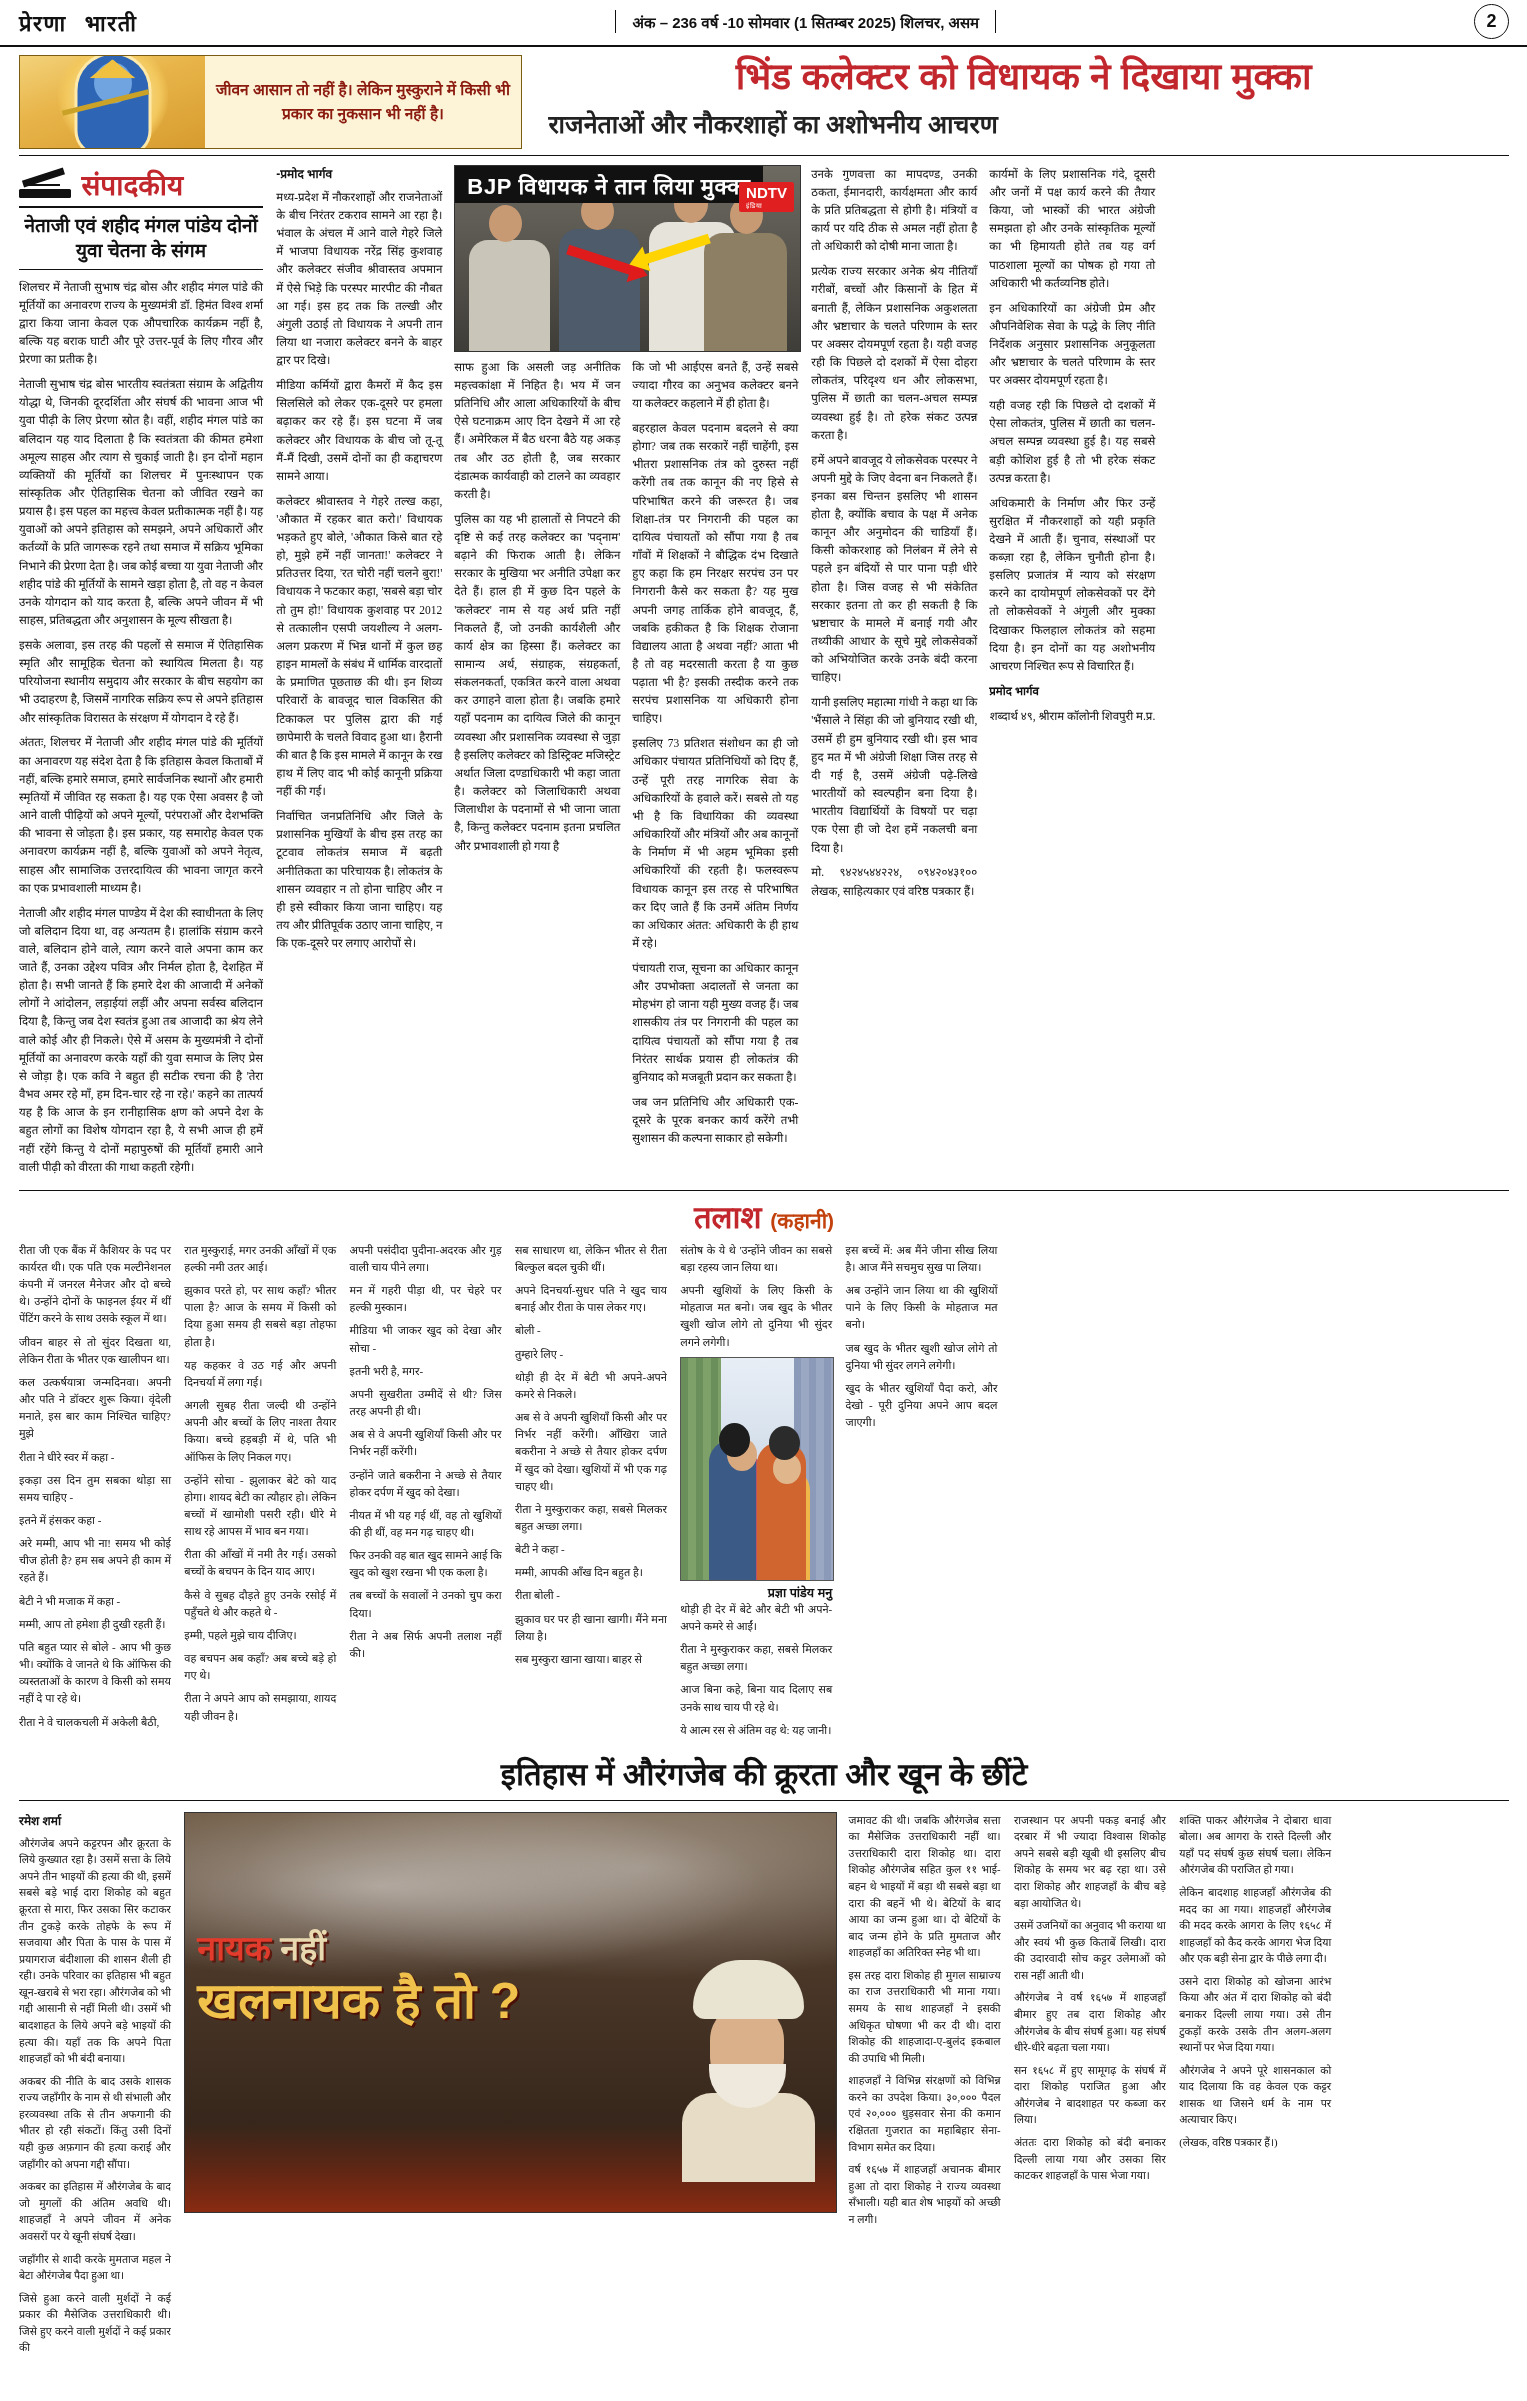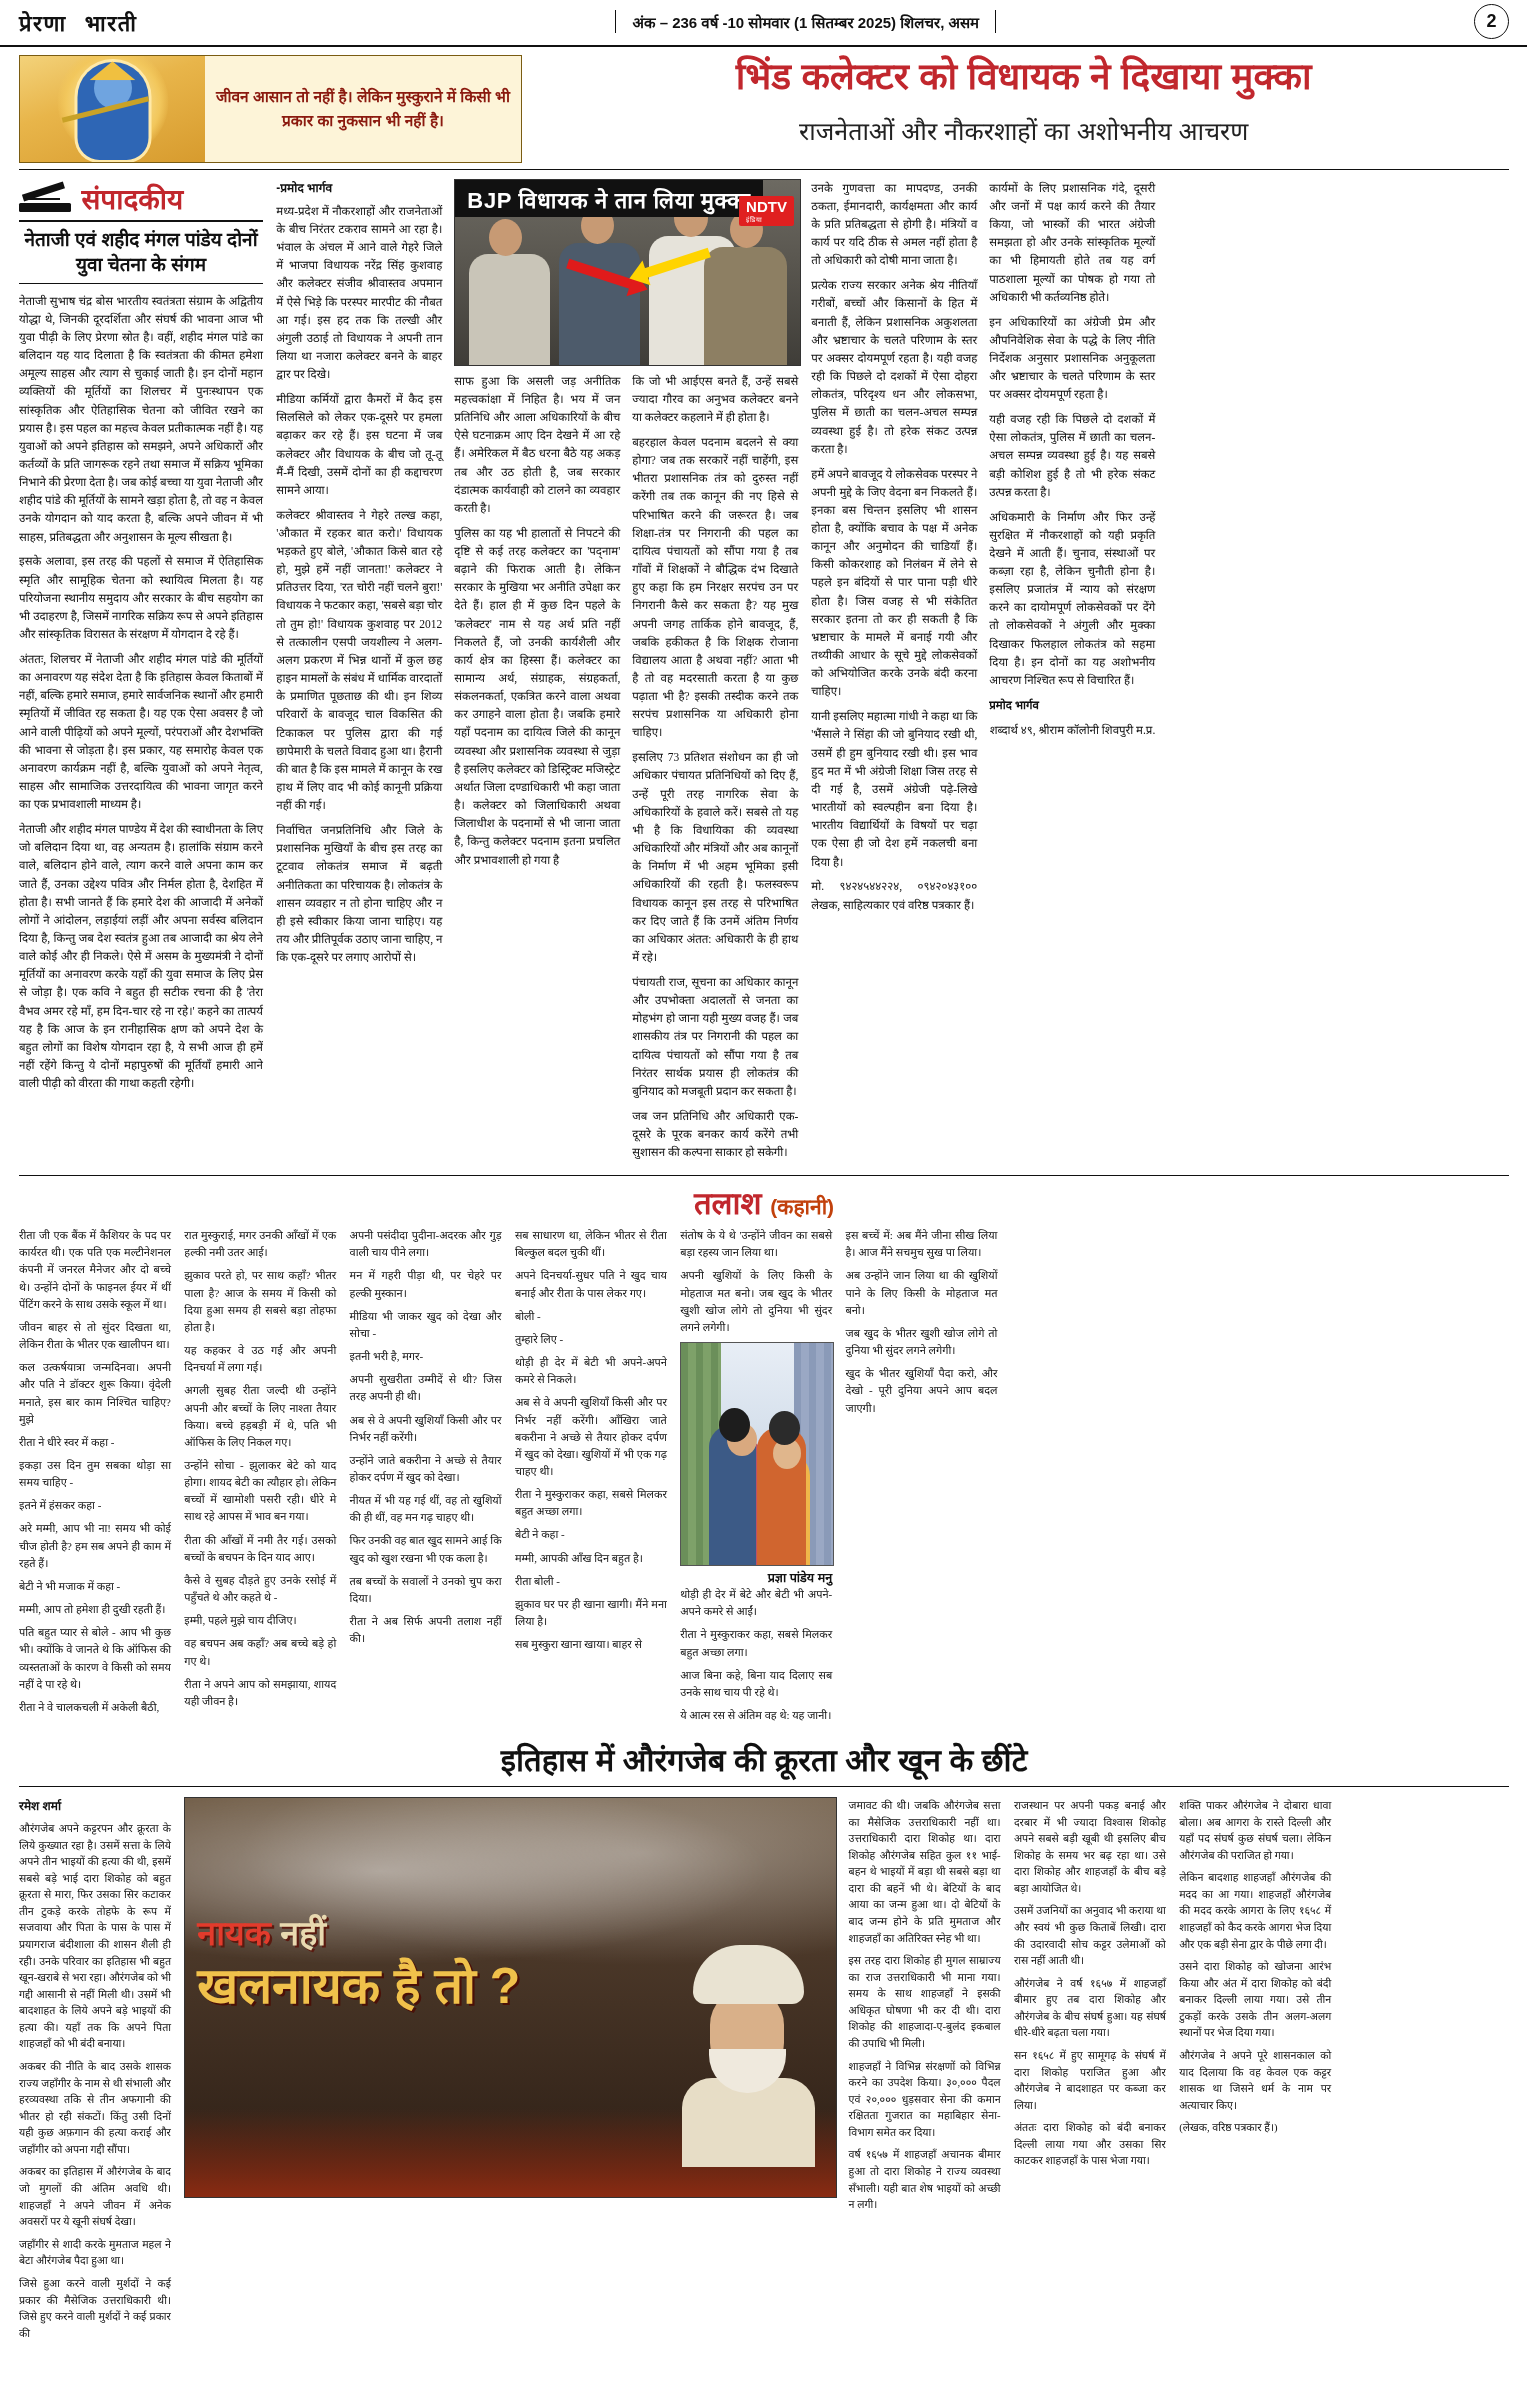--- a/index.html
+++ b/index.html
@@ -17,21 +17,21 @@
   .krishna-img{width:185px;background:linear-gradient(160deg,#f3d27a,#e8b54a 40%,#d79b2e);position:relative;overflow:hidden;}
   .krishna-img .halo{position:absolute;left:50%;top:44%;transform:translate(-50%,-50%);width:111px;height:111px;border-radius:50%;background:radial-gradient(circle,#fff6c9 0%,#f2c75c 60%,rgba(242,199,92,0) 72%);}
   .krishna-img .figure{position:absolute;left:50%;top:52%;transform:translate(-50%,-50%);width:71px;height:98px;background:#2e66b5;border-radius:35px 35px 22px 22px;box-shadow:0 0 0 3px #ffe9a8;}
   .krishna-img .face{position:absolute;left:50%;top:30%;transform:translate(-50%,-50%);width:38px;height:41px;background:#6fa4e0;border-radius:50%;}
   .krishna-img .crown{position:absolute;left:50%;top:14%;transform:translate(-50%,-50%);width:46px;height:19px;background:#f0c040;clip-path:polygon(0 100%,50% 0,100% 100%);}
   .krishna-img .flute{position:absolute;left:22%;top:48%;width:89px;height:5.2px;background:#c9a227;transform:rotate(-14deg);}
   .krishna-text{flex:1;display:flex;align-items:center;padding:7.4px 10.4px;}
   .krishna-text p{margin:0;font-family:"Liberation Sans",sans-serif;font-size:15.5px;line-height:1.55;font-weight:bold;color:#8b1a0f;text-align:center;}
   .headzone{flex:1;padding-left:4.4px;}
   .mainhead{font-family:"Liberation Sans",sans-serif;font-size:37px;font-weight:bold;color:#c1272d;text-align:center;line-height:1.15;margin:1.5px 0 4.4px 0;}
-  .subhead{font-family:"Liberation Sans",sans-serif;font-size:25px;font-weight:normal;color:#222;text-align:center;line-height:1.2;margin:17px;}
+  .subhead{font-family:"Liberation Sans",sans-serif;font-size:25px;font-weight:bold;color:#222;text-align:left;line-height:1.2;margin:10px;}
   .topband-rule{border-bottom:1.5px solid #111;margin:6px 19px 0 19px;}
   
   .col p{margin:0 0 6.7px 0;text-align:justify;font-size:11.5px;line-height:1.58;}
   .byline{font-size:12px;font-weight:bold;margin:0 0 6px 0;font-family:"Liberation Sans",sans-serif;}
   .byline-right{text-align:right;}
   
   .body-grid{display:flex;gap:13.3px;padding:9px 19px 0 19px;}
   .leftcol{width:244px;}
   .edit-head{display:flex;align-items:center;gap:7.4px;border-bottom:2.2px double #111;padding-bottom:3px;}
   .edit-icon{width:55px;height:34px;position:relative;}
@@ -123,20 +123,21 @@
     <div class="leftcol col">
       <div class="edit-head">
         <div class="edit-icon">
           <div class="nib"></div>
             <div class="line"></div>
             <div class="pad2"></div>
         </div>
         <div class="edit-title">संपादकीय</div>
       </div>
       <div class="edit-sub">नेताजी एवं शहीद मंगल पांडेय दोनों युवा चेतना के संगम</div>
+      <p>शिलचर में नेताजी सुभाष चंद्र बोस और शहीद मंगल पांडे की मूर्तियों का अनावरण राज्य के मुख्यमंत्री डॉ. हिमंत विश्व शर्मा द्वारा किया जाना केवल एक औपचारिक कार्यक्रम नहीं है, बल्कि यह बराक घाटी और पूरे उत्तर-पूर्व के लिए गौरव और प्रेरणा का प्रतीक है।</p>
       <p>नेताजी सुभाष चंद्र बोस भारतीय स्वतंत्रता संग्राम के अद्वितीय योद्धा थे, जिनकी दूरदर्शिता और संघर्ष की भावना आज भी युवा पीढ़ी के लिए प्रेरणा स्रोत है। वहीं, शहीद मंगल पांडे का बलिदान यह याद दिलाता है कि स्वतंत्रता की कीमत हमेशा अमूल्य साहस और त्याग से चुकाई जाती है। इन दोनों महान व्यक्तियों की मूर्तियों का शिलचर में पुनःस्थापन एक सांस्कृतिक और ऐतिहासिक चेतना को जीवित रखने का प्रयास है। इस पहल का महत्त्व केवल प्रतीकात्मक नहीं है। यह युवाओं को अपने इतिहास को समझने, अपने अधिकारों और कर्तव्यों के प्रति जागरूक रहने तथा समाज में सक्रिय भूमिका निभाने की प्रेरणा देता है। जब कोई बच्चा या युवा नेताजी और शहीद पांडे की मूर्तियों के सामने खड़ा होता है, तो वह न केवल उनके योगदान को याद करता है, बल्कि अपने जीवन में भी साहस, प्रतिबद्धता और अनुशासन के मूल्य सीखता है।</p>
       <p>इसके अलावा, इस तरह की पहलों से समाज में ऐतिहासिक स्मृति और सामूहिक चेतना को स्थायित्व मिलता है। यह परियोजना स्थानीय समुदाय और सरकार के बीच सहयोग का भी उदाहरण है, जिसमें नागरिक सक्रिय रूप से अपने इतिहास और सांस्कृतिक विरासत के संरक्षण में योगदान दे रहे हैं।</p>
       <p>अंततः, शिलचर में नेताजी और शहीद मंगल पांडे की मूर्तियों का अनावरण यह संदेश देता है कि इतिहास केवल किताबों में नहीं, बल्कि हमारे समाज, हमारे सार्वजनिक स्थानों और हमारी स्मृतियों में जीवित रह सकता है। यह एक ऐसा अवसर है जो आने वाली पीढ़ियों को अपने मूल्यों, परंपराओं और देशभक्ति की भावना से जोड़ता है। इस प्रकार, यह समारोह केवल एक अनावरण कार्यक्रम नहीं है, बल्कि युवाओं को अपने नेतृत्व, साहस और सामाजिक उत्तरदायित्व की भावना जागृत करने का एक प्रभावशाली माध्यम है।</p>
       <p>नेताजी और शहीद मंगल पाण्डेय में देश की स्वाधीनता के लिए जो बलिदान दिया था, वह अन्यतम है। हालांकि संग्राम करने वाले, बलिदान होने वाले, त्याग करने वाले अपना काम कर जाते हैं, उनका उद्देश्य पवित्र और निर्मल होता है, देशहित में होता है। सभी जानते हैं कि हमारे देश की आजादी में अनेकों लोगों ने आंदोलन, लड़ाईयां लड़ीं और अपना सर्वस्व बलिदान दिया है, किन्तु जब देश स्वतंत्र हुआ तब आजादी का श्रेय लेने वाले कोई और ही निकले। ऐसे में असम के मुख्यमंत्री ने दोनों मूर्तियों का अनावरण करके यहाँ की युवा समाज के लिए प्रेस से जोड़ा है। एक कवि ने बहुत ही सटीक रचना की है 'तेरा वैभव अमर रहे माँ, हम दिन-चार रहे ना रहे।' कहने का तात्पर्य यह है कि आज के इन रानीहासिक क्षण को अपने देश के बहुत लोगों का विशेष योगदान रहा है, ये सभी आज ही हमें नहीं रहेंगे किन्तु ये दोनों महापुरुषों की मूर्तियाँ हमारी आने वाली पीढ़ी को वीरता की गाथा कहती रहेगी।</p>
     </div>
 
     <div style="flex:1;display:flex;gap:12px;">
       <div class="col" style="width:166px">
         <div class="byline">-प्रमोद भार्गव</div>
         <p>मध्य-प्रदेश में नौकरशाहों और राजनेताओं के बीच निरंतर टकराव सामने आ रहा है। भंवाल के अंचल में आने वाले गेहरे जिले में भाजपा विधायक नरेंद्र सिंह कुशवाह और कलेक्टर संजीव श्रीवास्तव अपमान में ऐसे भिड़े कि परस्पर मारपीट की नौबत आ गई। इस हद तक कि तल्खी और अंगुली उठाई तो विधायक ने अपनी तान लिया था नजारा कलेक्टर बनने के बाहर द्वार पर दिखे।</p>

